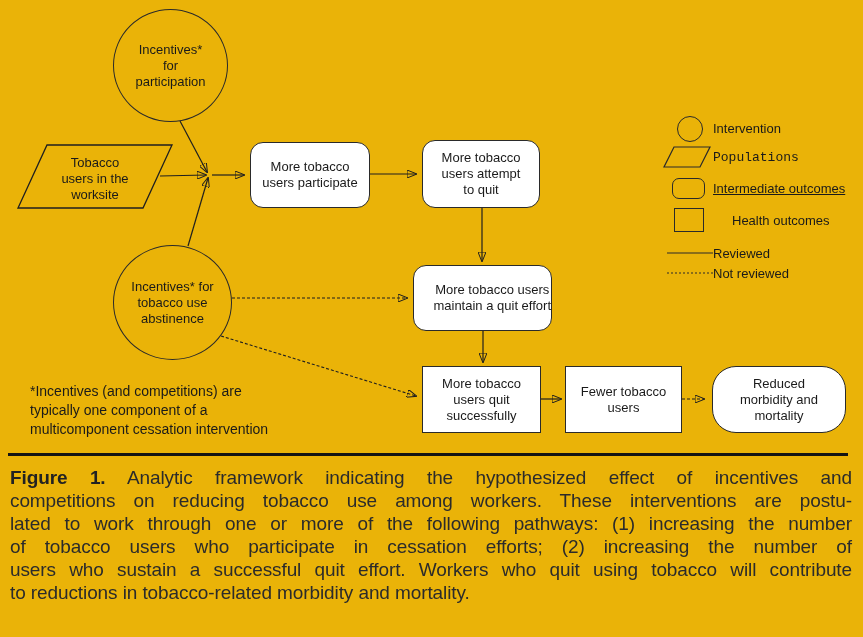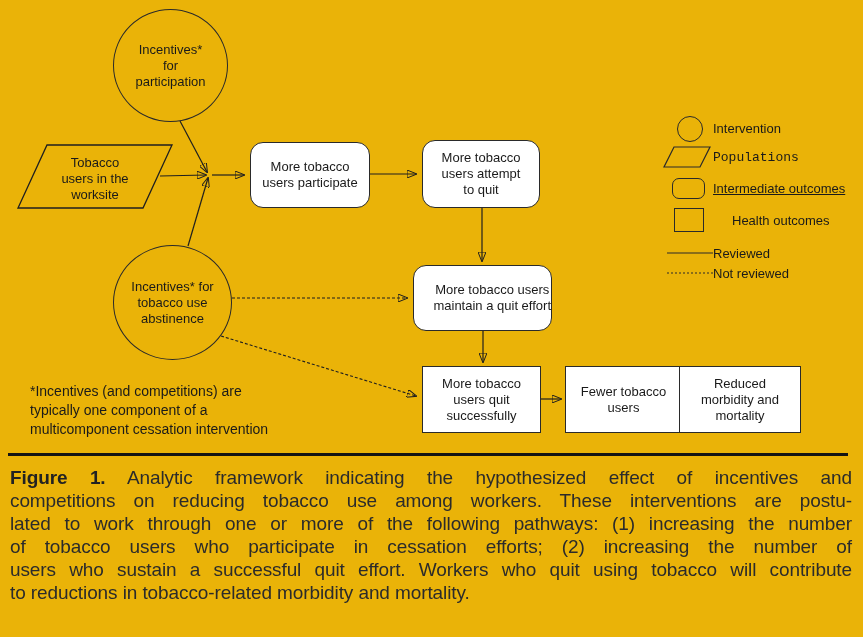--- a/index.html
+++ b/index.html
@@ -128,21 +128,21 @@
     <span class="node-label">More tobacco
 users quit
 successfully</span>
   </div>
 
   <div class="node rect" style="left:565px; top:366px; width:117px; height:67px;">
     <span class="node-label">Fewer tobacco
 users</span>
   </div>
 
-  <div class="node rect" style="left:679px; top:366px; width:122px; height:67px;">
+  <div class="node rect" style="left:712px; top:366px; width:134px; height:67px;border-radius:24px;">
     <span class="node-label">Reduced
 morbidity and
 mortality</span>
   </div>
 
   <div id="footnote">*Incentives (and competitions) are
 typically one component of a
 multicomponent cessation intervention</div>
 
   <div class="legend-row" style="top:115px; height:27px;">

